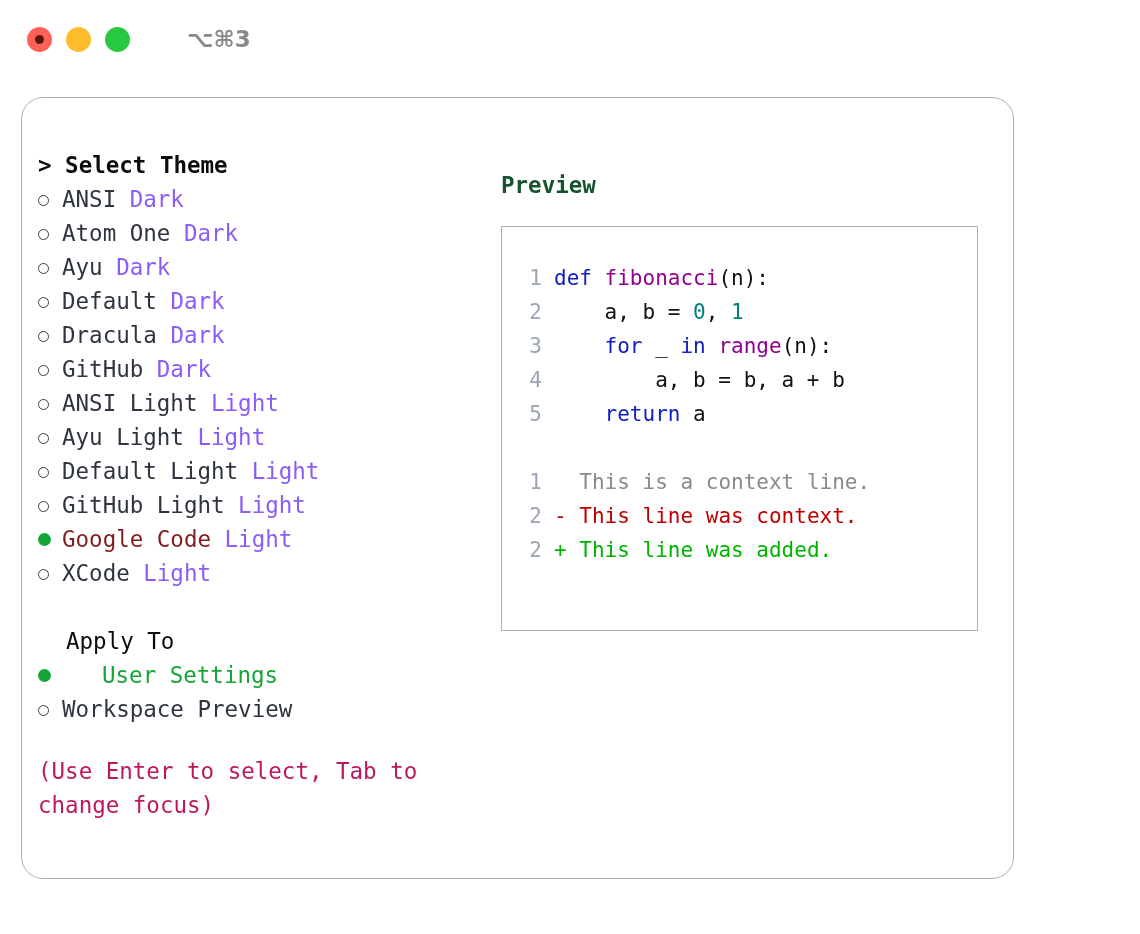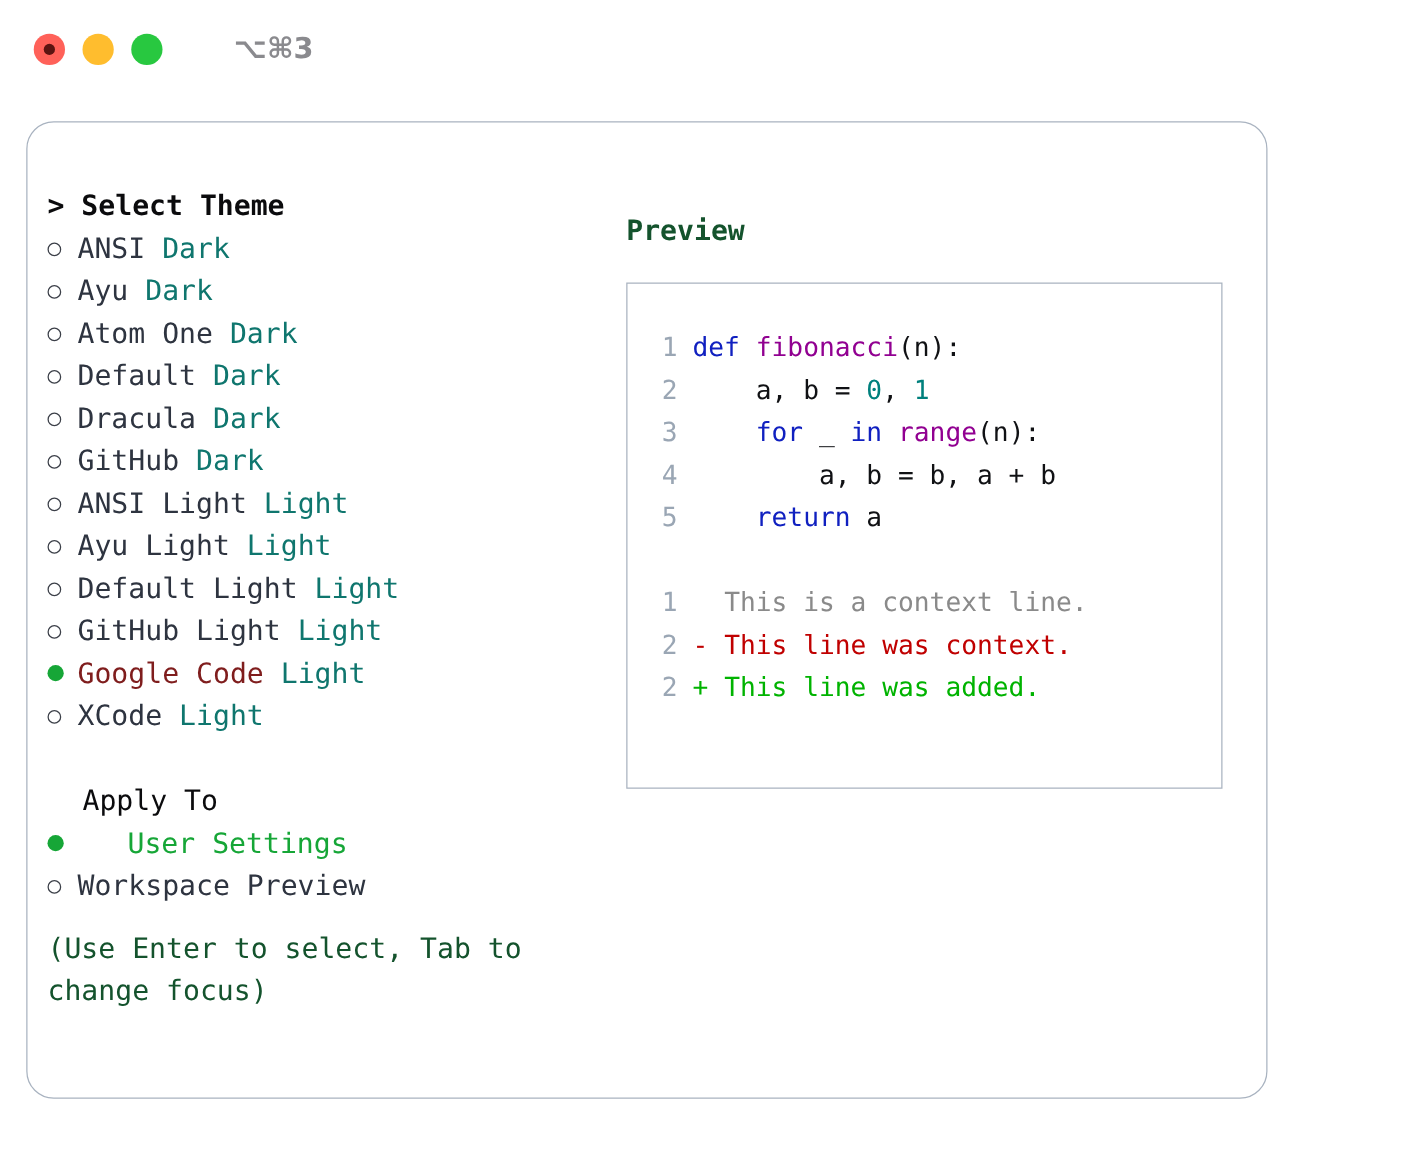--- a/index.html
+++ b/index.html
@@ -130,37 +130,37 @@
     width: 11px;
     height: 11px;
     border-radius: 50%;
     border: 1.6px solid #3b3f48;
     box-sizing: border-box;
     vertical-align: 1px;
   }
 
   .theme-name   { color: #2e3440; }
   .theme-name.selected { color: #7f1d1d; }
-  .theme-variant{ color: #0f766e; }
+  .theme-variant{ color: #8b5cf6; }
 
   .apply-header {
     font-size: 22.5px;
     line-height: 34px;
     color: #0b0b0d;
     white-space: pre;
     padding-left: 28px;
   }
   .apply-label { color: #2e3440; }
   .apply-label.selected { color: #16a637; margin-left: 40px; }
 
   .hint {
-    margin-top: 16px;
-    font-size: 22.5px;
-    line-height: 34px;
-    color: #14532d;
+    margin-top: 28px;
+    font-size: 22.5px;
+    line-height: 34px;
+    color: #be185d;
     width: 400px;
   }
 
   .spacer-row { height: 34px; }
 
   
   .right-col {
     position: absolute;
     left: 479px;
     top: 50px;
@@ -225,22 +225,22 @@
 
   <div class="panel">
     <div class="columns">
 
       <div class="left-col">
 
         <div class="section-title">&gt; Select Theme</div>
 
         <div id="theme-list">
             <div class="mono-row"><span class="bullet"><span class="dot-hollow"></span></span><span class="theme-name">ANSI</span><span> </span><span class="theme-variant">Dark</span></div>
+            <div class="mono-row"><span class="bullet"><span class="dot-hollow"></span></span><span class="theme-name">Atom One</span><span> </span><span class="theme-variant">Dark</span></div>
             <div class="mono-row"><span class="bullet"><span class="dot-hollow"></span></span><span class="theme-name">Ayu</span><span> </span><span class="theme-variant">Dark</span></div>
-            <div class="mono-row"><span class="bullet"><span class="dot-hollow"></span></span><span class="theme-name">Atom One</span><span> </span><span class="theme-variant">Dark</span></div>
             <div class="mono-row"><span class="bullet"><span class="dot-hollow"></span></span><span class="theme-name">Default</span><span> </span><span class="theme-variant">Dark</span></div>
             <div class="mono-row"><span class="bullet"><span class="dot-hollow"></span></span><span class="theme-name">Dracula</span><span> </span><span class="theme-variant">Dark</span></div>
             <div class="mono-row"><span class="bullet"><span class="dot-hollow"></span></span><span class="theme-name">GitHub</span><span> </span><span class="theme-variant">Dark</span></div>
             <div class="mono-row"><span class="bullet"><span class="dot-hollow"></span></span><span class="theme-name">ANSI Light</span><span> </span><span class="theme-variant">Light</span></div>
             <div class="mono-row"><span class="bullet"><span class="dot-hollow"></span></span><span class="theme-name">Ayu Light</span><span> </span><span class="theme-variant">Light</span></div>
             <div class="mono-row"><span class="bullet"><span class="dot-hollow"></span></span><span class="theme-name">Default Light</span><span> </span><span class="theme-variant">Light</span></div>
             <div class="mono-row"><span class="bullet"><span class="dot-hollow"></span></span><span class="theme-name">GitHub Light</span><span> </span><span class="theme-variant">Light</span></div>
             <div class="mono-row"><span class="bullet"><span class="dot-filled"></span></span><span class="theme-name selected">Google Code</span><span> </span><span class="theme-variant">Light</span></div>
             <div class="mono-row"><span class="bullet"><span class="dot-hollow"></span></span><span class="theme-name">XCode</span><span> </span><span class="theme-variant">Light</span></div>
           </div>

